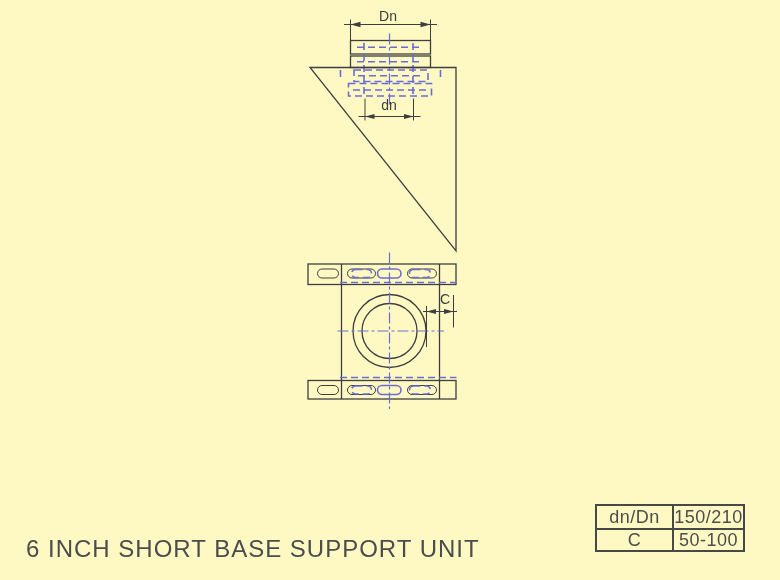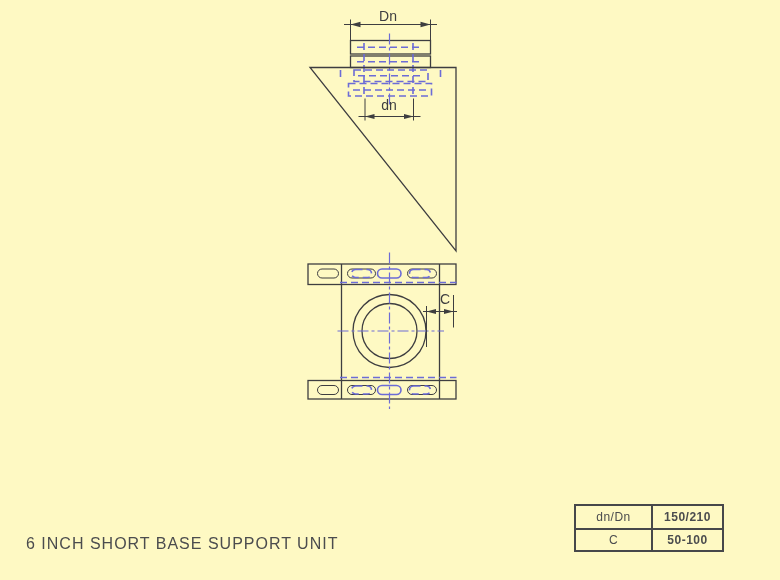--- a/index.html
+++ b/index.html
@@ -22,47 +22,47 @@
   text.dim {
     fill: var(--line, #3e3e40);
     font-family: "Liberation Sans", sans-serif;
     font-size: 14px;
   }
   
   .title {
     position: absolute;
     left: 26px;
     top: 535px;
-    font-size: 16px;
+    font-size: 24px;
     letter-spacing: 1px;
     color: var(--text, #4b4c4e);
     white-space: nowrap;
   }
   
   .spec-table {
     position: absolute;
-    left: 574px;
+    left: 595px;
     top: 504px;
     width: 150px;
     border: 2px solid var(--table_border, #47484a);
     box-sizing: border-box;
     display: grid;
     grid-template-columns: 75px 1fr;
     color: var(--text, #4b4c4e);
-    font-size: 12px;
+    font-size: 18px;
     letter-spacing: 0.5px;
   }
   .spec-table .cell {
     height: 22px;
     display: flex;
     align-items: center;
     justify-content: center;
     box-sizing: border-box;
   }
-  .spec-table .cell.vcol { border-left: 2px solid var(--table_border, #47484a); font-weight: bold; }
+  .spec-table .cell.vcol { border-left: 2px solid var(--table_border, #47484a); }
   .spec-table .cell.r2   { border-top: 2px solid var(--table_border, #47484a); }
 </style>
 </head>
 <body>
 
 <div id="canvas">
 
   <svg class="drawing" width="780" height="580" viewBox="0 0 780 580">
 
     <g>

